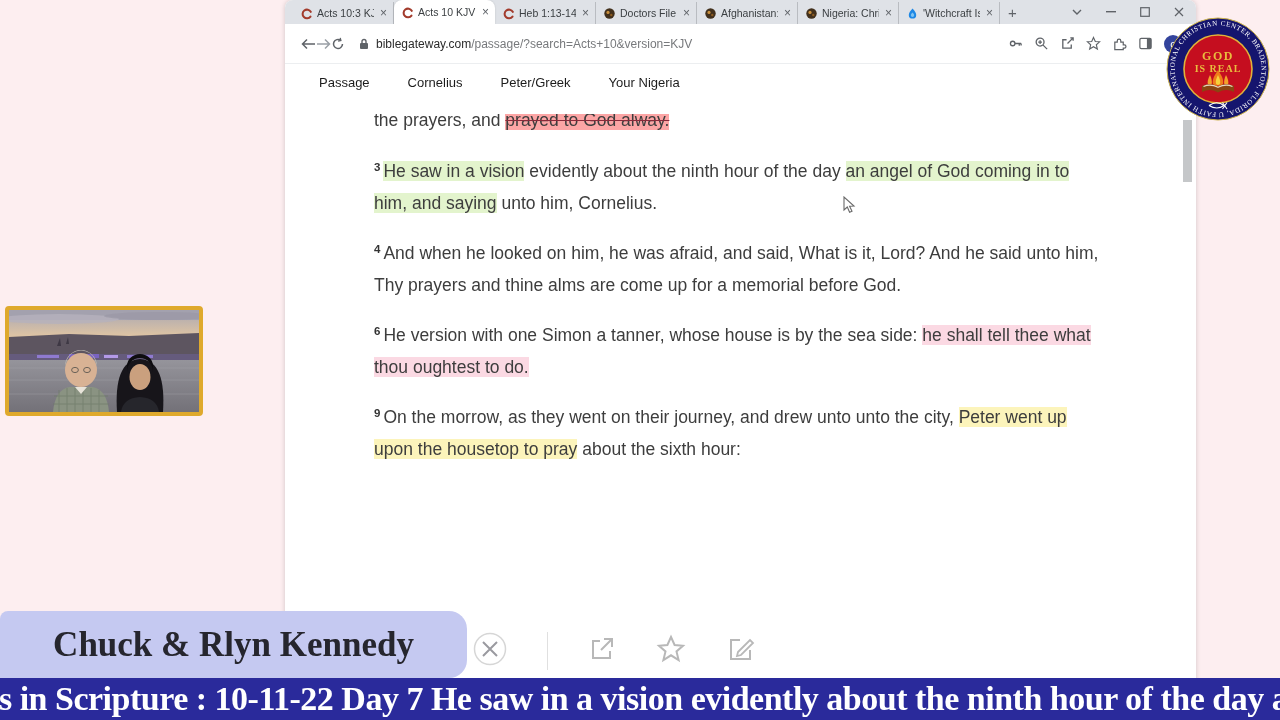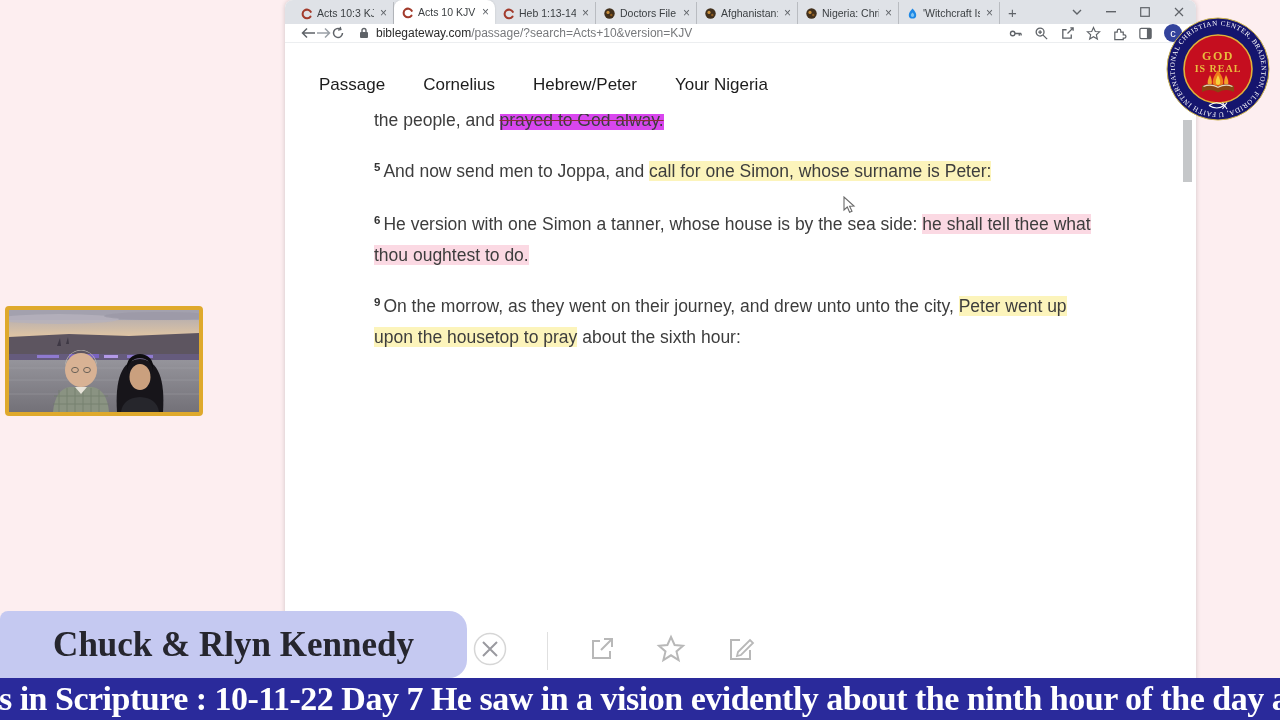--- a/index.html
+++ b/index.html
@@ -15,33 +15,33 @@
   .tab{width:101px;height:22px;display:flex;align-items:center;gap:4px;padding:0 4px 0 7px;
        font-size:10.5px;color:#3c4043;box-sizing:border-box;border-right:1px solid #b9bcc1;}
   .tab.active{background:#fff;border-radius:8px 8px 0 0;height:24px;border-right:none;box-shadow:0 0 2px rgba(0,0,0,.15);}
   .tab.active + .tab{border-left:none;}
   .fav{width:13px;height:13px;flex:0 0 auto;display:inline-flex;}
   .tlabel{white-space:nowrap;overflow:hidden;flex:1 1 auto;}
   .tclose{color:#5f6368;font-size:12px;line-height:12px;flex:0 0 auto;padding:0 2px;}
   .newtab{font-size:15px;color:#5f6368;padding:0 10px 3px 8px;}
   .winctl{margin-left:auto;display:flex;align-items:center;height:24px;}
   .winctl .wbtn{width:34px;height:24px;display:flex;align-items:center;justify-content:center;color:#5f6368;}
-  .toolbar{position:absolute;left:0;top:24px;width:100%;height:19px;background:#fff;
+  .toolbar{position:absolute;left:0;top:24px;width:100%;height:40px;background:#fff;
            display:flex;align-items:center;padding-left:16px;box-sizing:border-box;
            border-bottom:1px solid #eceef0;}
   .tbicon{display:inline-flex;align-items:center;justify-content:center;}
   .urlbox{display:flex;align-items:center;gap:7px;margin-left:14px;font-size:12px;}
   .url-domain{color:#2b2b2b;}
   .url-path{color:#77797c;}
   .tb-right{margin-left:auto;display:flex;align-items:center;gap:11px;padding-right:14px;}
   .avatar{width:18px;height:18px;border-radius:50%;background:#33439c;color:#fff;font-size:11px;
           display:flex;align-items:center;justify-content:center;}
 
   
-  .site-nav{position:absolute;left:34px;top:75px;display:flex;gap:38px;font-size:17px;color:#1c1c1c;}
+  .site-nav{position:absolute;left:34px;top:75px;display:flex;gap:38px;font-size:13px;color:#1c1c1c;}
   .nav-item{cursor:pointer;}
   .scripture{position:absolute;left:89px;top:114px;width:730px;color:#3d3d3d;}
   .verse{margin:0 0 21px 0;font-size:17.5px;line-height:29.5px;}
   .clip-top{height:22px;overflow:hidden;}
   .clip-top .vinner{display:block;margin-top:-8px;}
   .vnum{font-size:11.5px;font-weight:700;position:relative;top:-6px;margin-right:3px;color:#333;}
   .strike{text-decoration:line-through;text-decoration-color:#8a2a3a;}
   .scrollthumb{position:absolute;right:4px;top:120px;width:9px;height:62px;background:#c5c7c9;}
   .page-footer{position:absolute;left:0;top:628px;width:100%;height:46px;background:#fff;
                display:flex;align-items:center;}
@@ -227,29 +227,30 @@
               <rect x="9.5" y="2.5" width="4.5" height="11" fill="#5f6368"></rect>
             </svg>
           </span>
         <span class="avatar">c</span>
       </span>
     </div>
 
     <div class="site-nav">
         <span class="nav-item">Passage</span>
         <span class="nav-item">Cornelius</span>
-        <span class="nav-item">Hebrew/Peter</span>
+        <span class="nav-item">Peter/Greek</span>
         <span class="nav-item">Your Nigeria</span>
       </div>
 
     <div class="scripture">
         <p class="verse clip-top">
-          <span class="vinner"><span>the people, and </span><span class="strike" style="background: #d946ef;">prayed to God alway.</span></span>
+          <span class="vinner"><span>the prayers, and </span><span class="strike" style="background: #fca5a5;">prayed to God alway.</span></span>
         </p>
-        <p class="verse"><span class="vinner"><span class="vnum">5</span><span>And now send men to Joppa, and </span><span style="background: rgb(252, 244, 187);">call for one Simon, whose surname is Peter:</span></span></p>
+        <p class="verse"><span class="vinner"><span class="vnum">3</span><span style="background: rgb(227, 244, 205);">He saw in a vision</span><span> evidently about the ninth hour of the day </span><span style="background: rgb(227, 244, 205);">an angel of God coming in to him, and saying</span><span> unto him, Cornelius.</span></span></p>
+        <p class="verse"><span class="vinner"><span class="vnum">4</span><span>And when he looked on him, he was afraid, and said, What is it, Lord? And he said unto him, Thy prayers and thine alms are come up for a memorial before God.</span></span></p>
         <p class="verse"><span class="vinner"><span class="vnum">6</span><span>He version with one Simon a tanner, whose house is by the sea side: </span><span style="background: rgb(251, 217, 227);">he shall tell thee what thou oughtest to do.</span></span></p>
         <p class="verse"><span class="vinner"><span class="vnum">9</span><span>On the morrow, as they went on their journey, and drew unto unto the city, </span><span style="background: rgb(252, 244, 187);">Peter went up upon the housetop to pray</span><span> about the sixth hour:</span></span></p>
       </div>
 
     <div class="scrollthumb"></div>
 
     <div class="page-footer">
       <div class="pf-icons">
         <span>
           <svg width="34" height="34" viewBox="0 0 34 34">

